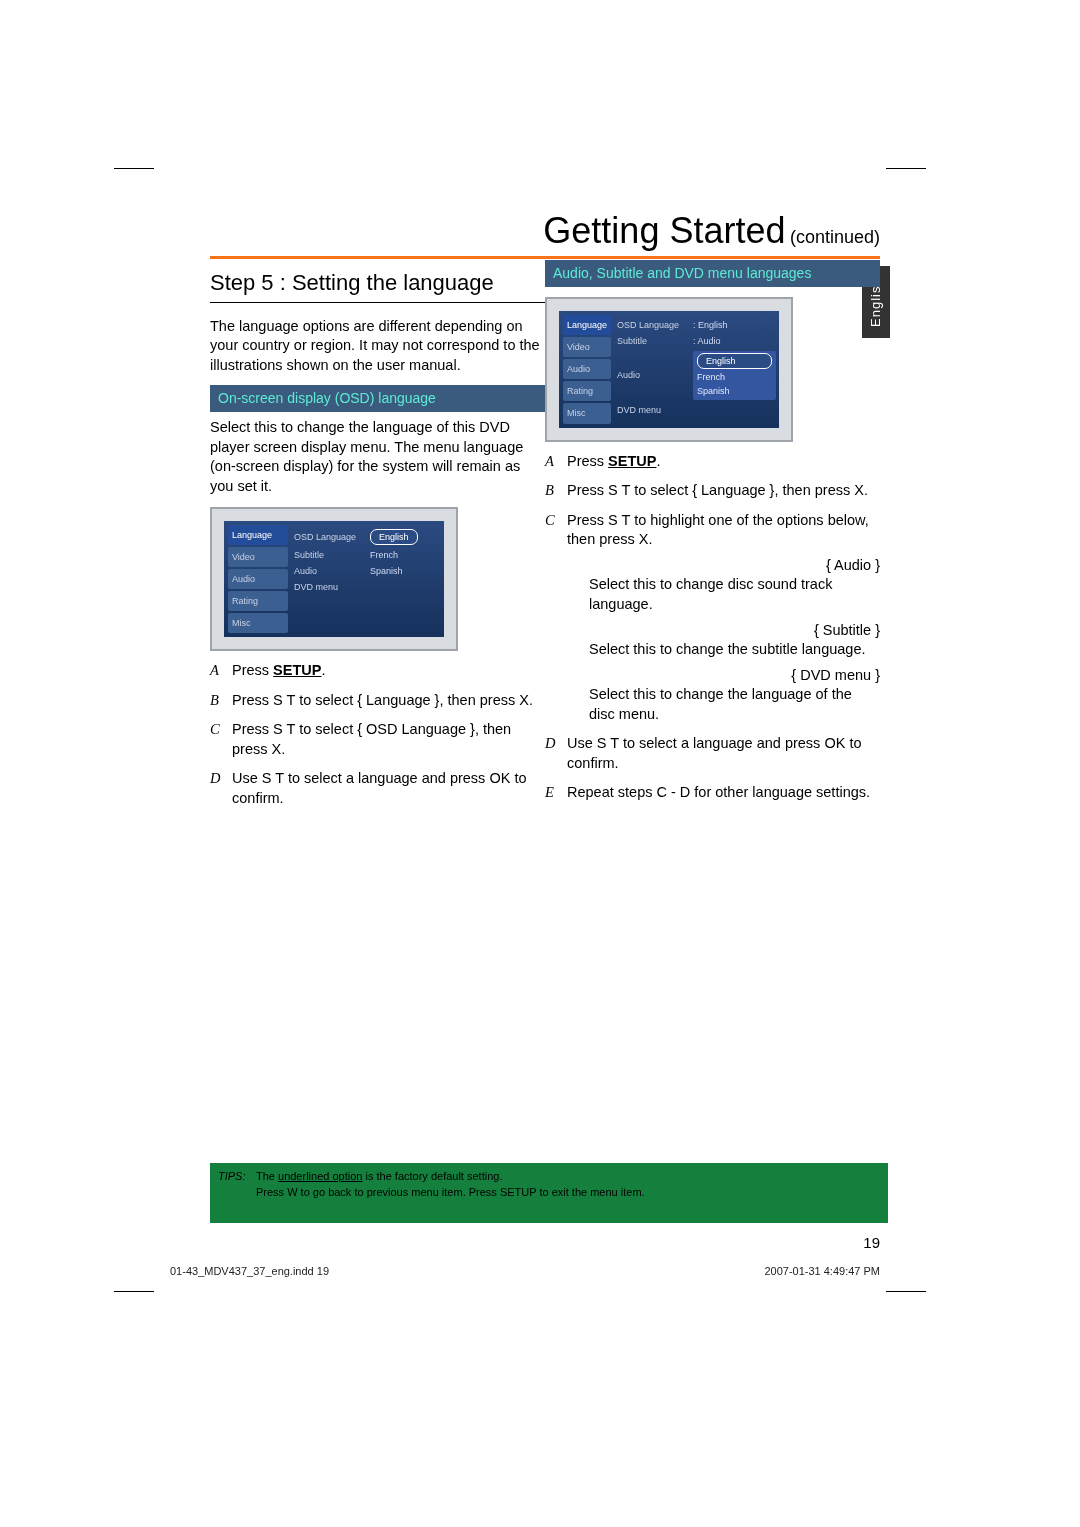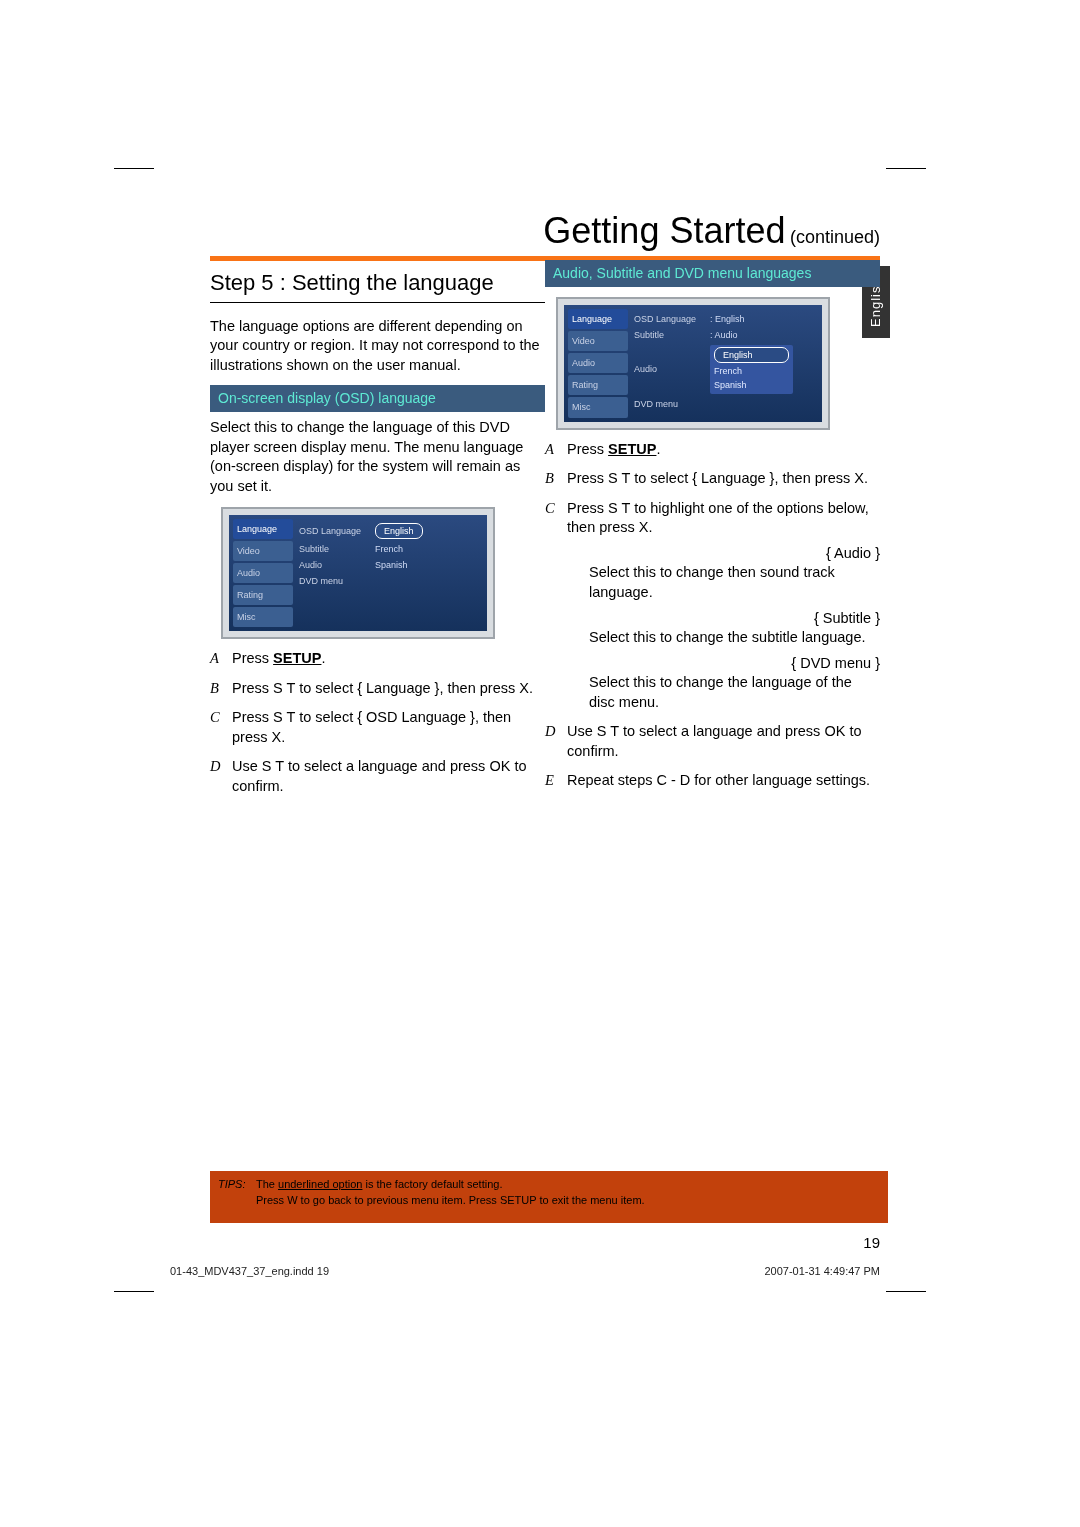--- a/index.html
+++ b/index.html
@@ -26,21 +26,21 @@
   .crop-tr { top: 168px; right: 154px; border-top:1px solid #000; }
   .crop-bl { bottom: 235px; left: 114px; border-bottom:1px solid #000; }
   .crop-br { bottom: 235px; right: 154px; border-bottom:1px solid #000; }
 
   .page-title {
     position: absolute;
     top: 210px;
     left: 210px;
     right: 200px;
     text-align: right;
-    border-bottom: 5px solid #f97316;
+    border-bottom: 3px solid #f97316;
     padding-bottom: 4px;
   }
   .page-title .big {
     font-size: 36px;
     font-weight: normal;
   }
   .page-title .small {
     font-size: 18px;
   }
   .content {
@@ -76,25 +76,25 @@
     font-family: Georgia, serif;
     font-style: italic;
   }
   .setup { font-weight: bold; text-decoration: underline; }
   .opt-block { margin: 6px 0 6px 22px; }
   .opt-label { display:block;text-align:right; }
   .opt-desc { display:block; }
 
   
   .menu-mock {
-    width: 274px;
-    margin: 10px 11px;
+    width: 248px;
+    margin: 10px 0;
     border: 2px solid #9ea4aa;
     background: #d9dde1;
-    padding: 6px;
+    padding: 12px;
     box-sizing: border-box;
   }
   .menu-mock .inner {
     display: flex;
     background: linear-gradient(#2b4a80,#15315c);
     padding: 4px;
     gap: 4px;
     font-size: 9px;
     color: #c9d2e6;
   }
@@ -144,23 +144,23 @@
     letter-spacing: 1px;
     transform: rotate(180deg);
     line-height: 28px;
   }
 
   .tips-bar {
     position: absolute;
     left: 210px;
     right: 192px;
     bottom: 304px;
-    background: #c2410c;
+    background: #15803d;
     font-size: 11px;
-    padding: 6px 8px 14px 46px;
+    padding: 6px 8px 22px 46px;
     line-height: 1.45;
   }
   .tips-bar .tlabel {
     position: absolute;
     left: 8px;
     top: 6px;
     font-style: italic;
   }
   .tips-bar .underline { text-decoration: underline; }
   .page-num {
@@ -301,21 +301,21 @@
         </li>
         <li>
           <span class="marker">B</span>
           <span>Press  S  T to select { Language }, then press  X.</span>
         </li>
         <li>
           <span class="marker">C</span>
           <span>Press  S  T to highlight one of the options below, then press  X.</span>
           <div class="opt-block">
             <span class="opt-label">{ Audio }</span>
-            <span class="opt-desc">Select this to change then sound track language.</span>
+            <span class="opt-desc">Select this to change disc sound track language.</span>
           </div>
           <div class="opt-block">
             <span class="opt-label">{ Subtitle  }</span>
             <span class="opt-desc">Select this to change the subtitle language.</span>
           </div>
           <div class="opt-block">
             <span class="opt-label">{ DVD menu  }</span>
             <span class="opt-desc">Select this to change the language of the disc menu.</span>
           </div>
         </li>

